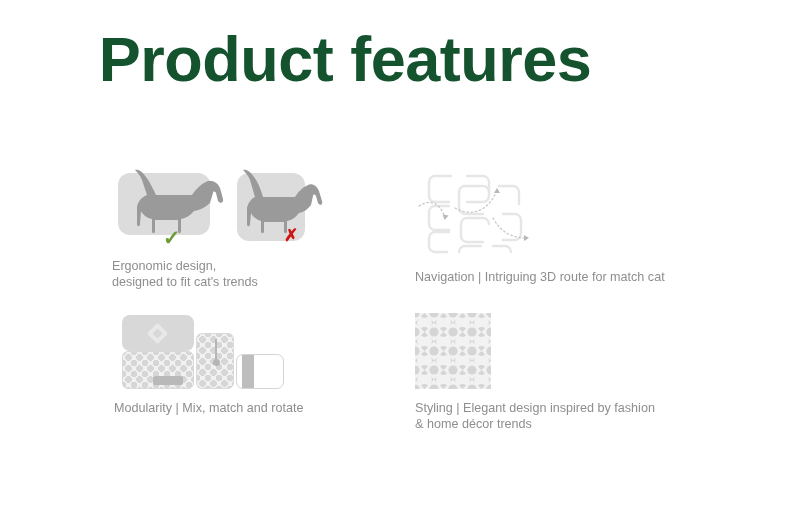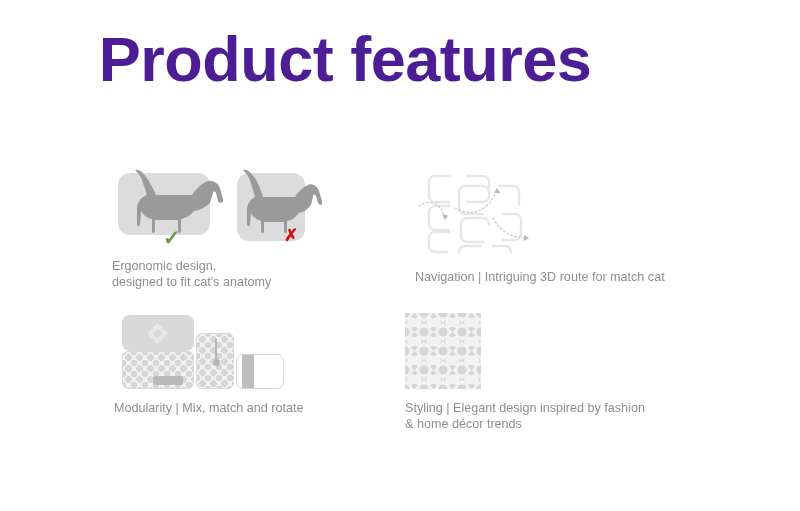--- a/index.html
+++ b/index.html
@@ -24,40 +24,40 @@
   
   .title {
     position: absolute;
     left: 0;
     top: 26px;
     width: 690px;
     text-align: center;
     font-size: 63px;
     font-weight: bold;
     letter-spacing: -0.5px;
-    color: #4c1d95;
+    color: #14532d;
     line-height: 1.05;
     white-space: nowrap;
   }
 
   
   .features {
     position: absolute;
     left: 110px;
     top: 165px;
     width: 600px;
     height: 300px;
   }
   .feature {
     position: absolute;
   }
   .f-ergonomic { left: 0px;   top: 0px;   width: 310px; }
   .f-navigation{ left: 305px; top: 3px;   width: 300px; }
   .f-modularity{ left: 4px;   top: 148px; width: 300px; }
-  .f-styling   { left: 295px; top: 148px; width: 300px; }
+  .f-styling   { left: 305px; top: 148px; width: 300px; }
 
   .icon-wrap {
     position: relative;
   }
   .caption {
     color: #8e8e8e;
     font-size: 12.6px;
     line-height: 15.5px;
     white-space: pre-line;
   }
@@ -257,21 +257,21 @@
                    L79 29 C79 27, 81 27, 82 29 L84 36
                    C86 39, 89 38, 88 34 L85 24 C83 19, 78 16, 74 18
                    C69 20, 64 25, 61 30 L29 30 C27 23, 24 15, 20 10 Z"></path>
         </svg>
 
         <span class="mark check">✓</span>
         <span class="mark cross">✗</span>
       </div>
 
       <div class="caption cap-ergo">Ergonomic design,
-designed to fit cat's anatomy</div>
+designed to fit cat's trends</div>
     </div>
 
     <div class="feature f-navigation">
       <div class="nav-icon icon-wrap">
         <svg width="130" height="92" viewBox="0 0 130 92">
           <g fill="none" stroke="#e6e6e6" stroke-width="2.4" stroke-linecap="round">
 
             <path d="M14 14 a6 6 0 0 1 6-6 h16"></path>
             <path d="M14 14 v14 a6 6 0 0 0 6 6 h14"></path>
             <path d="M52 8 h16 a6 6 0 0 1 6 6 v14"></path>

